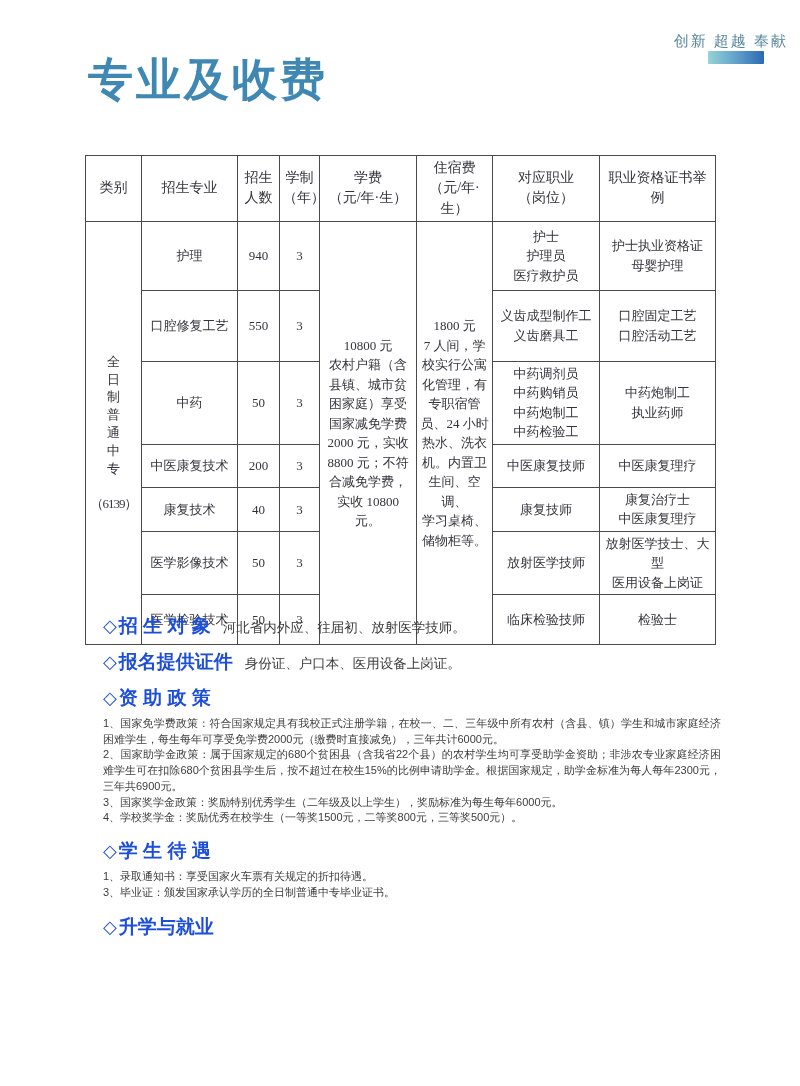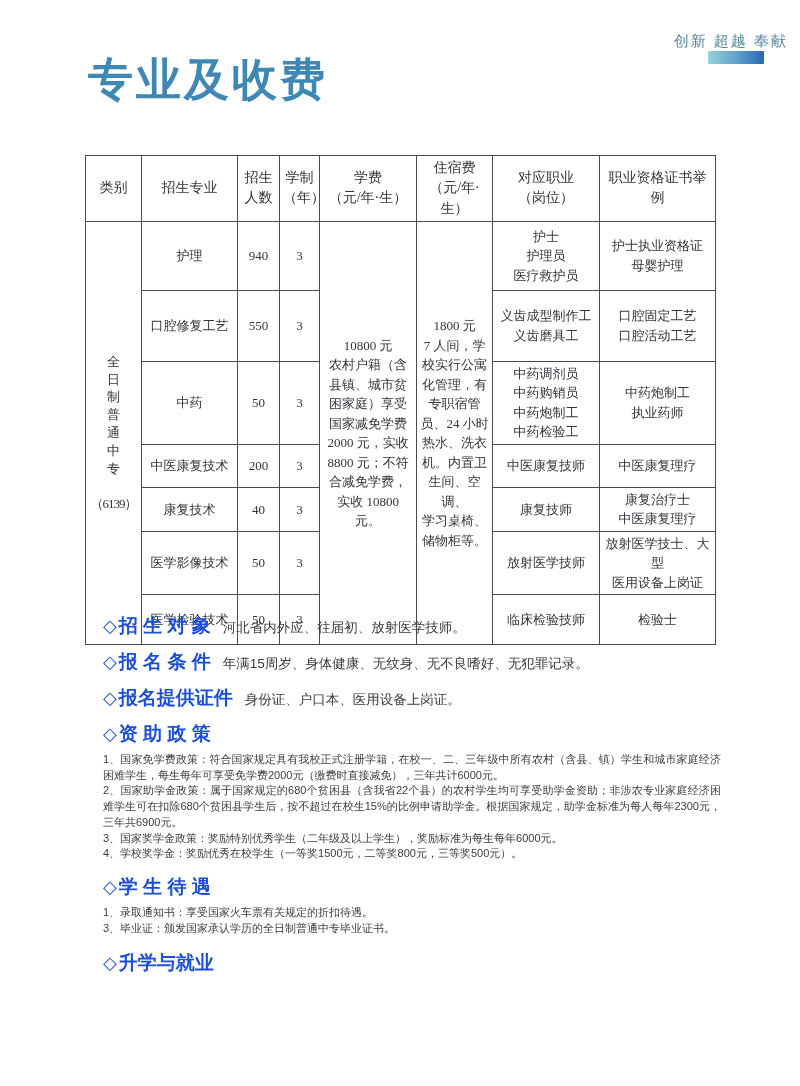--- a/index.html
+++ b/index.html
@@ -198,24 +198,20 @@
 </tbody>
   </table>
 
 <div class="sections">
 
   <div class="inline-sec">
     <span class="sec-heading"><span class="diamond">◇</span><span>招 生 对 象</span></span>
     <span class="inline-desc">河北省内外应、往届初、放射医学技师。</span>
   </div>
 
-  <div class="inline-sec">
-    <span class="sec-heading"><span class="diamond">◇</span><span>报 名 条 件</span></span>
-    <span class="inline-desc">年满15周岁、身体健康、无纹身、无不良嗜好、无犯罪记录。</span>
-  </div>
 
   <div class="inline-sec">
     <span class="sec-heading"><span class="diamond">◇</span><span>报名提供证件</span></span>
     <span class="inline-desc">身份证、户口本、医用设备上岗证。</span>
   </div>
 
   <div>
     <div class="sec-heading block-heading"><span class="diamond">◇</span><span>资 助 政 策</span></div>
     <div class="para">1、国家免学费政策：符合国家规定具有我校正式注册学籍，在校一、二、三年级中所有农村（含县、镇）学生和城市家庭经济困难学生，每生每年可享受免学费2000元（缴费时直接减免），三年共计6000元。</div>
     <div class="para">2、国家助学金政策：属于国家规定的680个贫困县（含我省22个县）的农村学生均可享受助学金资助；非涉农专业家庭经济困难学生可在扣除680个贫困县学生后，按不超过在校生15%的比例申请助学金。根据国家规定，助学金标准为每人每年2300元，三年共6900元。</div>

